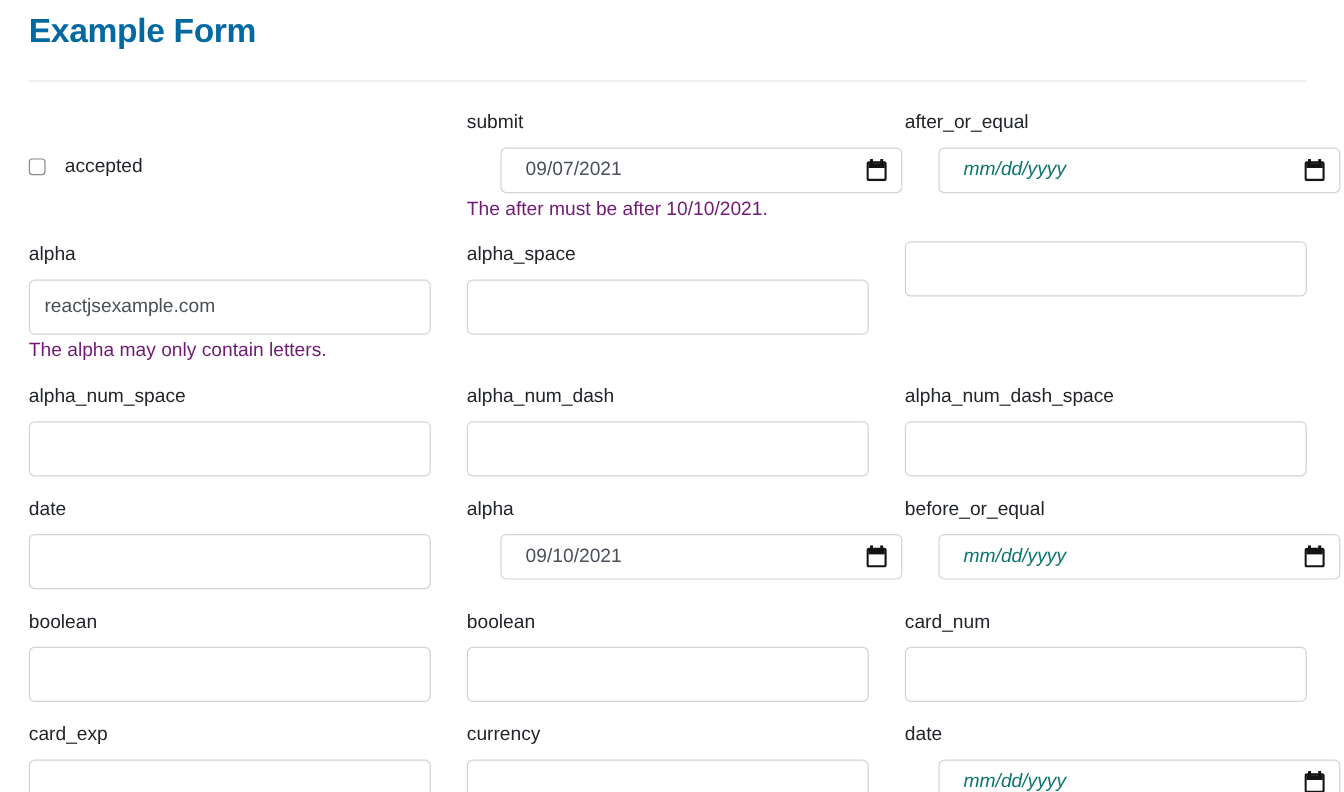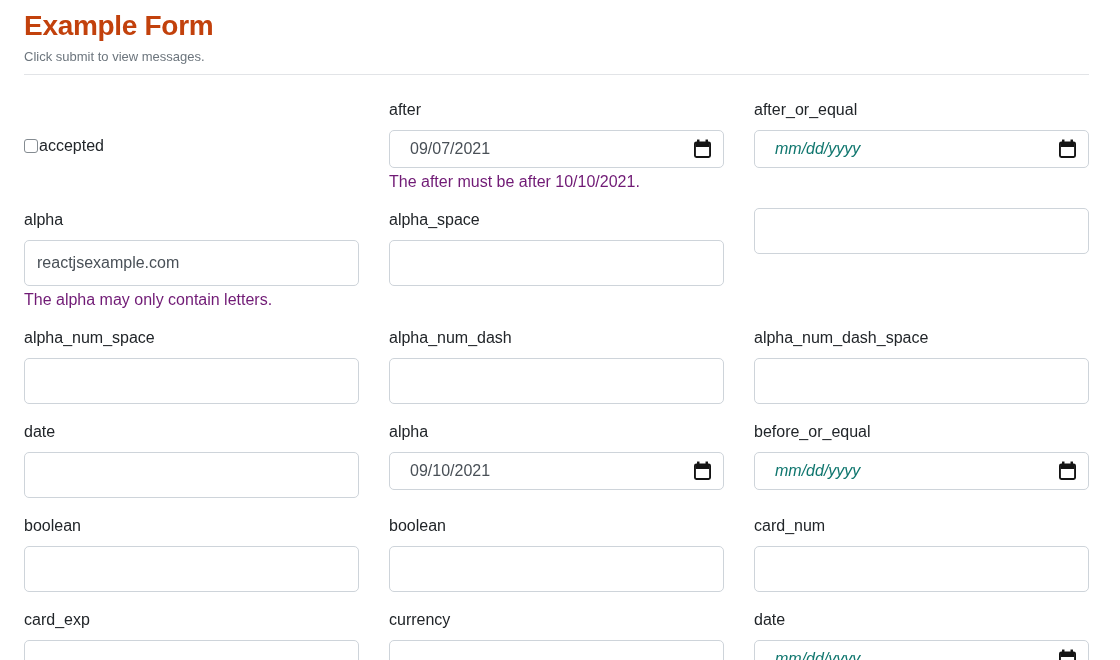--- a/index.html
+++ b/index.html
@@ -7,21 +7,21 @@
   body {
     width: 1120px; height: 660px; overflow: hidden;
     background: #ffffff;
     font-family: "Liberation Sans", "DejaVu Sans", sans-serif;
     color: #212529;
   }
   .container { padding: 9px 31px 0 24px; }
 
   h1.page-title {
     font-size: 28px; line-height: 1.2; font-weight: 700;
-    margin: 0 0 4px 0; color: #c2410c; letter-spacing: -0.3px;
+    margin: 0 0 24px 0; color: #0369a1; letter-spacing: -0.3px;
   }
   p.page-subtitle {
     font-size: 13px; line-height: 19px; color: #6c757d; margin: 0 0 8px 0;
   }
   hr.divider {
     border: 0; border-top: 1px solid #e2e4e7; margin: 0 0 23px 0;
   }
 
   .form-grid {
     display: grid;
@@ -36,54 +36,53 @@
   .form-control {
     width: 100%; height: 38px;
     border: 1px solid #ced4da; border-radius: 5px;
     background: #fff; outline: none;
     font-family: "Liberation Sans", "DejaVu Sans", sans-serif;
     font-size: 16px; line-height: 24px; color: #495057;
     padding: 22px 12px;
   }
   .date-box {
     display: flex; 
-    padding: 6px 12px 6px 20px; cursor: default;
+    padding: 6px 12px 6px 20px; cursor: default; margin-left: 28px;
   }
   .date-text { flex: 1 1 auto; font-size: 16px; line-height: 24px; color: #495057; }
   .date-text.placeholder { color: #0f766e; font-style: italic; }
   .cal-wrap { flex: 0 0 auto; margin-left: 8px; display: flex; align-items: center; cursor: pointer; }
   .cal-wrap svg { width: 17px; height: 19px; display: block; }
 
   .error-msg {
     margin-top: 4px; font-size: 16px; line-height: 20px; color: #701a75;
   }
 
-  .check-cell { display: flex; align-items: center; gap: 1px; padding-top: 3px; }
+  .check-cell { display: flex; align-items: center; gap: 16px; padding-top: 3px; }
   .checkbox-box {
     width: 14px; height: 14px; flex: 0 0 auto;
     border: 1px solid #848b91; border-radius: 3px; background: #fff;
     display: inline-block; cursor: pointer;
   }
   .check-label { font-size: 16px; line-height: 24px; color: #212529; }
 </style>
 </head>
 <body>
 
 <div class="container">
   <h1 class="page-title">Example Form</h1>
-  <p class="page-subtitle">Click submit to view messages.</p>
   <hr class="divider">
 
   <div class="form-grid" id="form-grid">
     <div class="cell check-cell">
       <span class="checkbox-box" role="checkbox" aria-checked="false"></span>
       <span class="check-label">accepted</span>
     </div>
   <div class="cell">
-        <label>after</label>
+        <label>submit</label>
         <div class="form-control date-box">
           <span class="date-text">09/07/2021</span>
   <span class="cal-wrap">
     <svg viewBox="0 0 18 20" xmlns="http://www.w3.org/2000/svg" aria-hidden="true">
       <rect x="3.2" y="0.5" width="2.6" height="4.5" fill="#141414"></rect>
       <rect x="12.2" y="0.5" width="2.6" height="4.5" fill="#141414"></rect>
       <rect x="1" y="3.5" width="16" height="15.5" rx="1.5" fill="none" stroke="#141414" stroke-width="2"></rect>
       <rect x="1.8" y="4.2" width="14.4" height="4.2" fill="#141414"></rect>
     </svg>
   </span>

